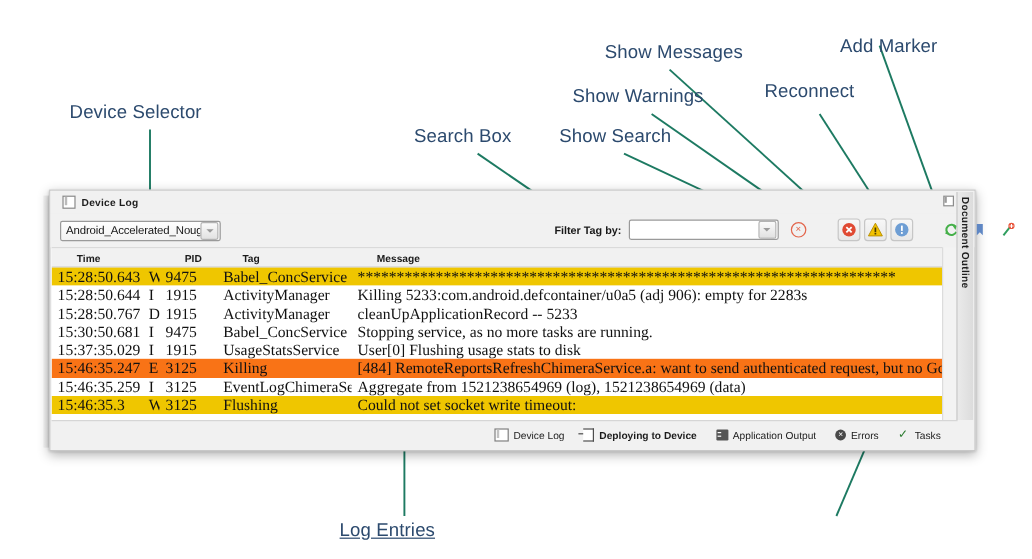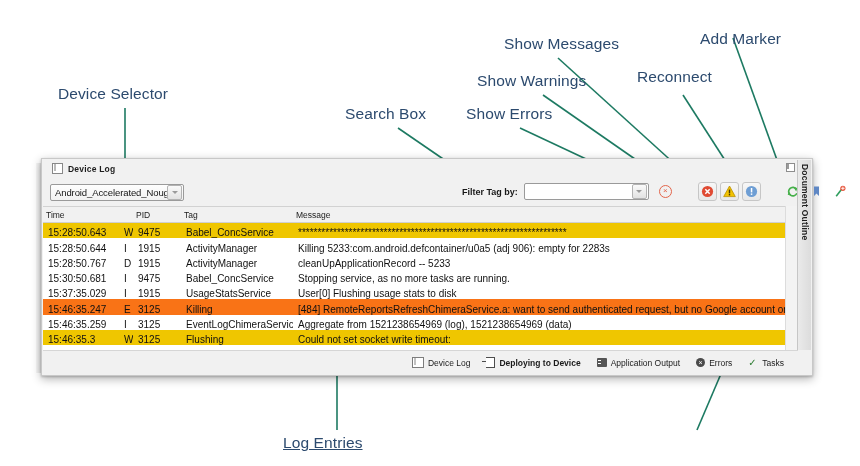--- a/index.html
+++ b/index.html
@@ -101,29 +101,29 @@
 
   
   .log-area{
     position:absolute;left:1px;right:26px;top:47px;bottom:25px;
     background:#fff;border-top:1px solid #d2d2d2;overflow:hidden;
   }
   .col-head{
     display:flex;height:15px;background:#f1f1f1;border-bottom:1px solid #d0d0d0;
     font-size:8.5px;color:#1b1b1b;align-items:center;
   }
-  .col-head div{padding-left:3px;box-sizing:border-box;}
+  .col-head div{padding-left:21px;box-sizing:border-box;font-weight:bold;}
   .c-time{width:90px;}
   .c-pid{width:48px;}
   .c-tag{width:112px;}
   .c-msg{flex:1;}
   .log-row{
-    display:flex;height:15.3px;align-items:flex-end;
-    font-family:Liberation Sans, sans-serif;
-    font-size:10px;color:#111;white-space:nowrap;
+    display:flex;height:15.3px;align-items:flex-start;
+    font-family:Liberation Serif, serif;
+    font-size:13px;color:#111;white-space:nowrap;
   }
   .log-row > div{padding-left:5px;box-sizing:border-box;overflow:hidden;}
   .lv-W{background:#efc600;}
   .lv-E{background:#f97316;}
   .lv-I,.lv-D{background:#ffffff;}
   .r-time{width:76px;}
   .r-lvl{width:14px;}
   .r-pid{width:48px;}
   .r-tag{width:112px;}
   .r-msg{flex:1;}
@@ -179,21 +179,21 @@
       <line x1="558" y1="58" x2="710" y2="196"></line>
       <line x1="683" y1="95" x2="748" y2="196"></line>
       <line x1="733" y1="38" x2="790" y2="196"></line>
       <line x1="337" y1="430" x2="337" y2="300"></line>
       <line x1="697" y1="430" x2="793" y2="205"></line>
     </g>
   </svg>
 
   <div class="callout" style="left:58px;top:85px;">Device Selector</div>
   <div class="callout" style="left:345px;top:105px;">Search Box</div>
-  <div class="callout" style="left:466px;top:105px;">Show Errors</div>
+  <div class="callout" style="left:466px;top:105px;">Show Search</div>
   <div class="callout" style="left:477px;top:72px;">Show Warnings</div>
   <div class="callout" style="left:504px;top:35px;">Show Messages</div>
   <div class="callout" style="left:637px;top:68px;">Reconnect</div>
   <div class="callout" style="left:684px;top:30px;margin-left:16px;">Add Marker</div>
   <div class="callout" style="left:283px;top:434px;text-decoration:underline;">Log Entries</div>
 
   <div class="ide-shadow-left"></div>
   <div class="ide-window">
 
     <div class="titlebar">

